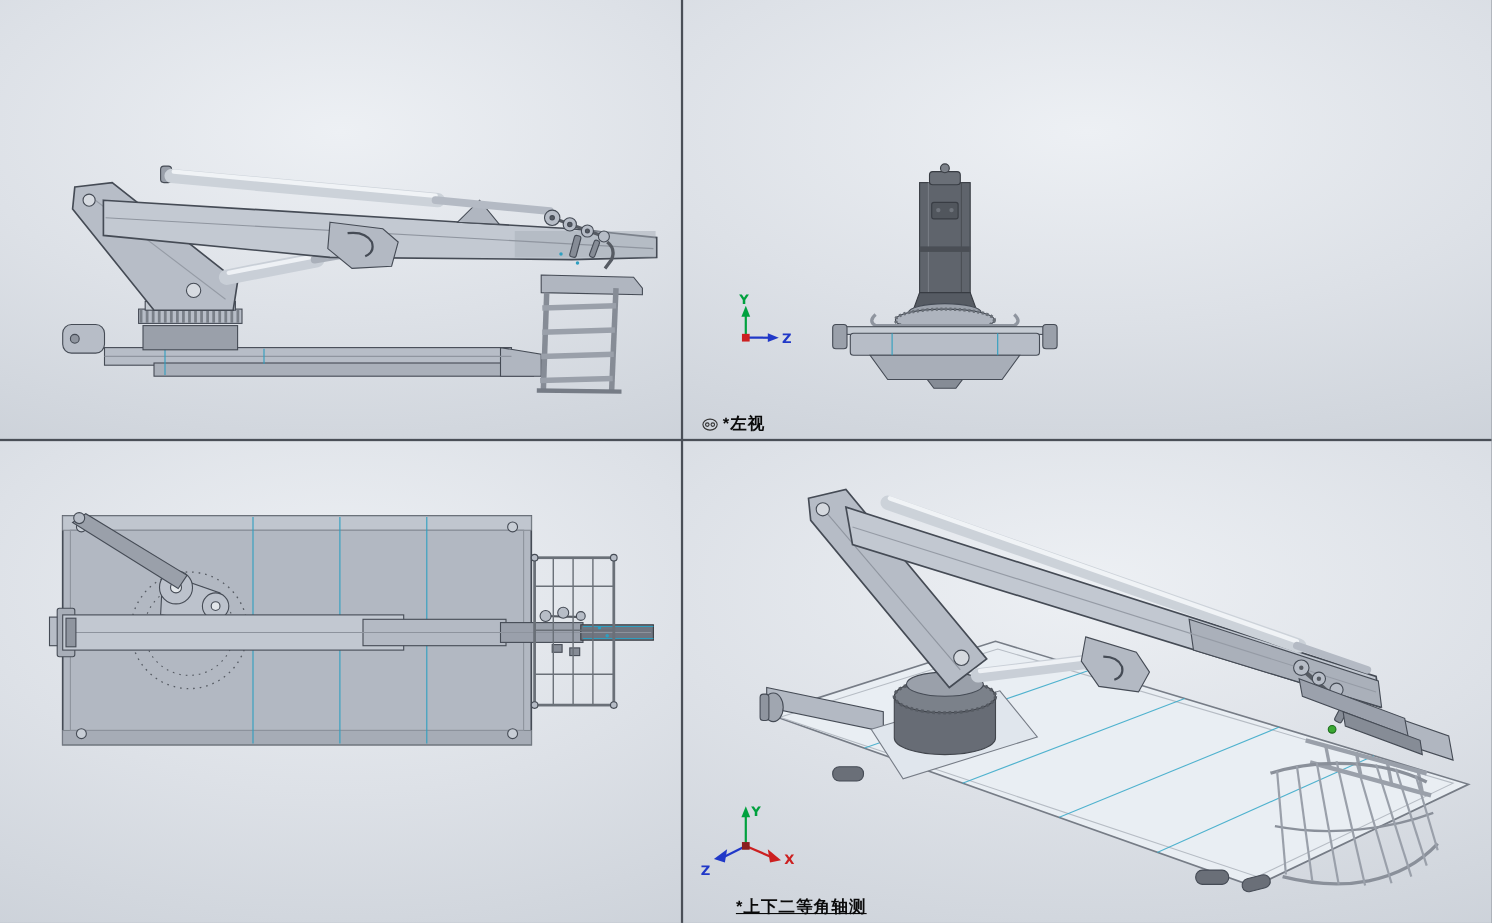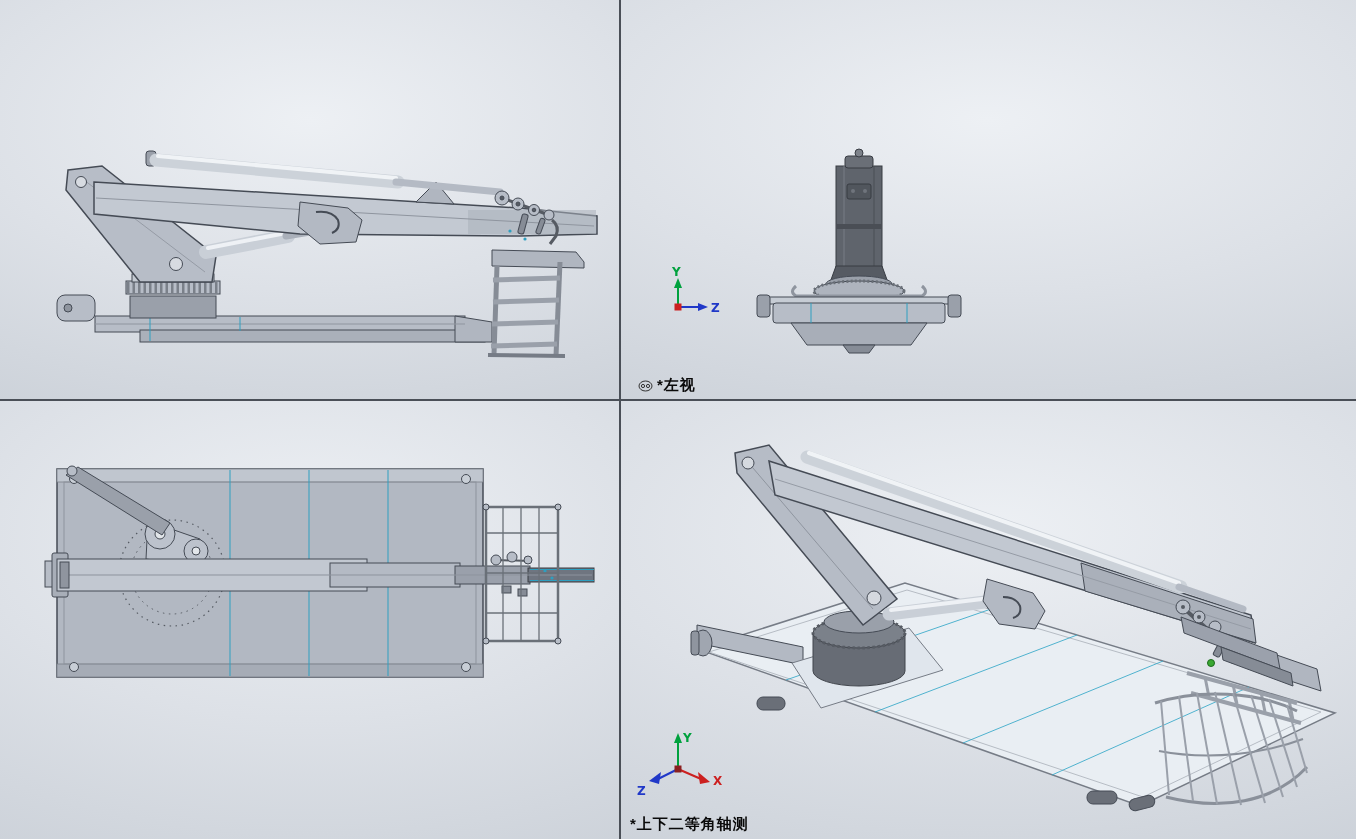--- a/index.html
+++ b/index.html
@@ -17,21 +17,21 @@
   #vp-br{left:621px;top:401px;width:735px;height:438px;}
   .viewport svg{position:absolute;left:0;top:0;}
   .divider-v{position:absolute;left:619px;top:0;width:2px;height:839px;background:#4a4f57;}
   .divider-h{position:absolute;left:0;top:399px;width:1356px;height:2px;background:#4a4f57;}
   .vp-label{
     position:absolute;display:flex;align-items:center;gap:4px;
     font-size:15px;font-weight:bold;color:#0a0a0a;letter-spacing:1px;
     font-family:"Liberation Sans","DejaVu Sans",sans-serif;
   }
   #label-left-view{left:638px;top:376px;}
-  #label-iso-view{left:630px;top:815px;}
+  #label-iso-view{left:669px;top:815px;text-decoration:underline;}
   .axis-label{font-size:12px;font-weight:bold;font-family:"DejaVu Sans",sans-serif;}
   .axis-label.x{fill:#cc2020;}
   .axis-label.y{fill:#00a13e;}
   .axis-label.z{fill:#2038c8;}
 </style>
 </head>
 <body>
 
 <div id="screen">
 

